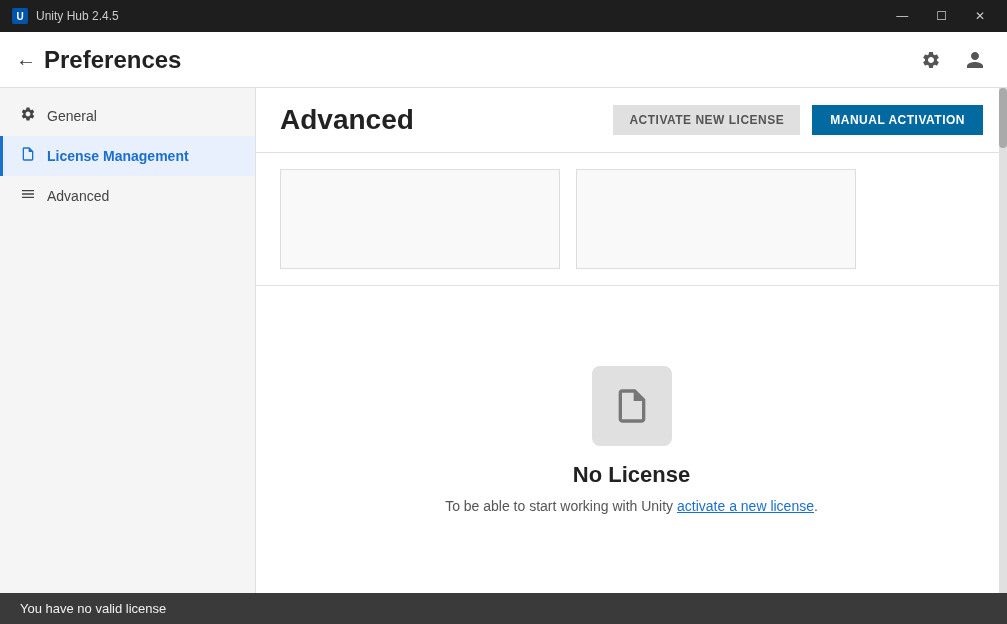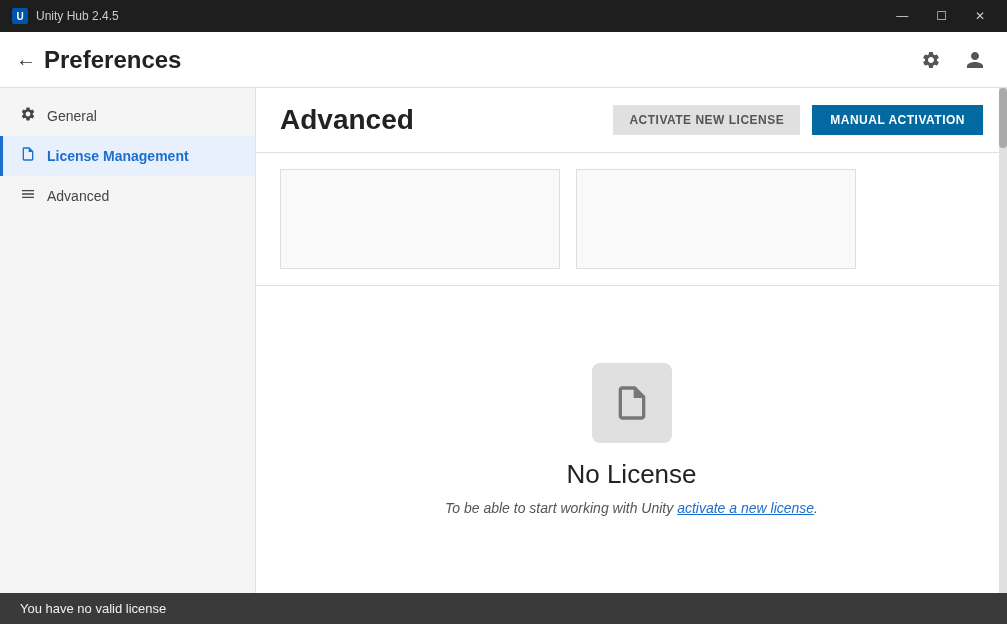--- a/index.html
+++ b/index.html
@@ -221,29 +221,28 @@
       align-items: center;
       justify-content: center;
       margin-bottom: 16px;
     }
     .empty-icon-container svg {
       width: 40px;
       height: 40px;
       fill: #777;
     }
     .empty-title {
-      font-size: 26px;
-      font-weight: 400;
+      font-size: 22px;
+      font-weight: 700;
       color: #222;
       margin-bottom: 10px;
     }
     .empty-description {
       font-size: 14px;
       color: #555;
-      font-style: italic;
     }
     .empty-description a {
       color: #1b6fce;
       text-decoration: underline;
       cursor: pointer;
     }
 
     
     .scrollbar-track {
       width: 8px;

